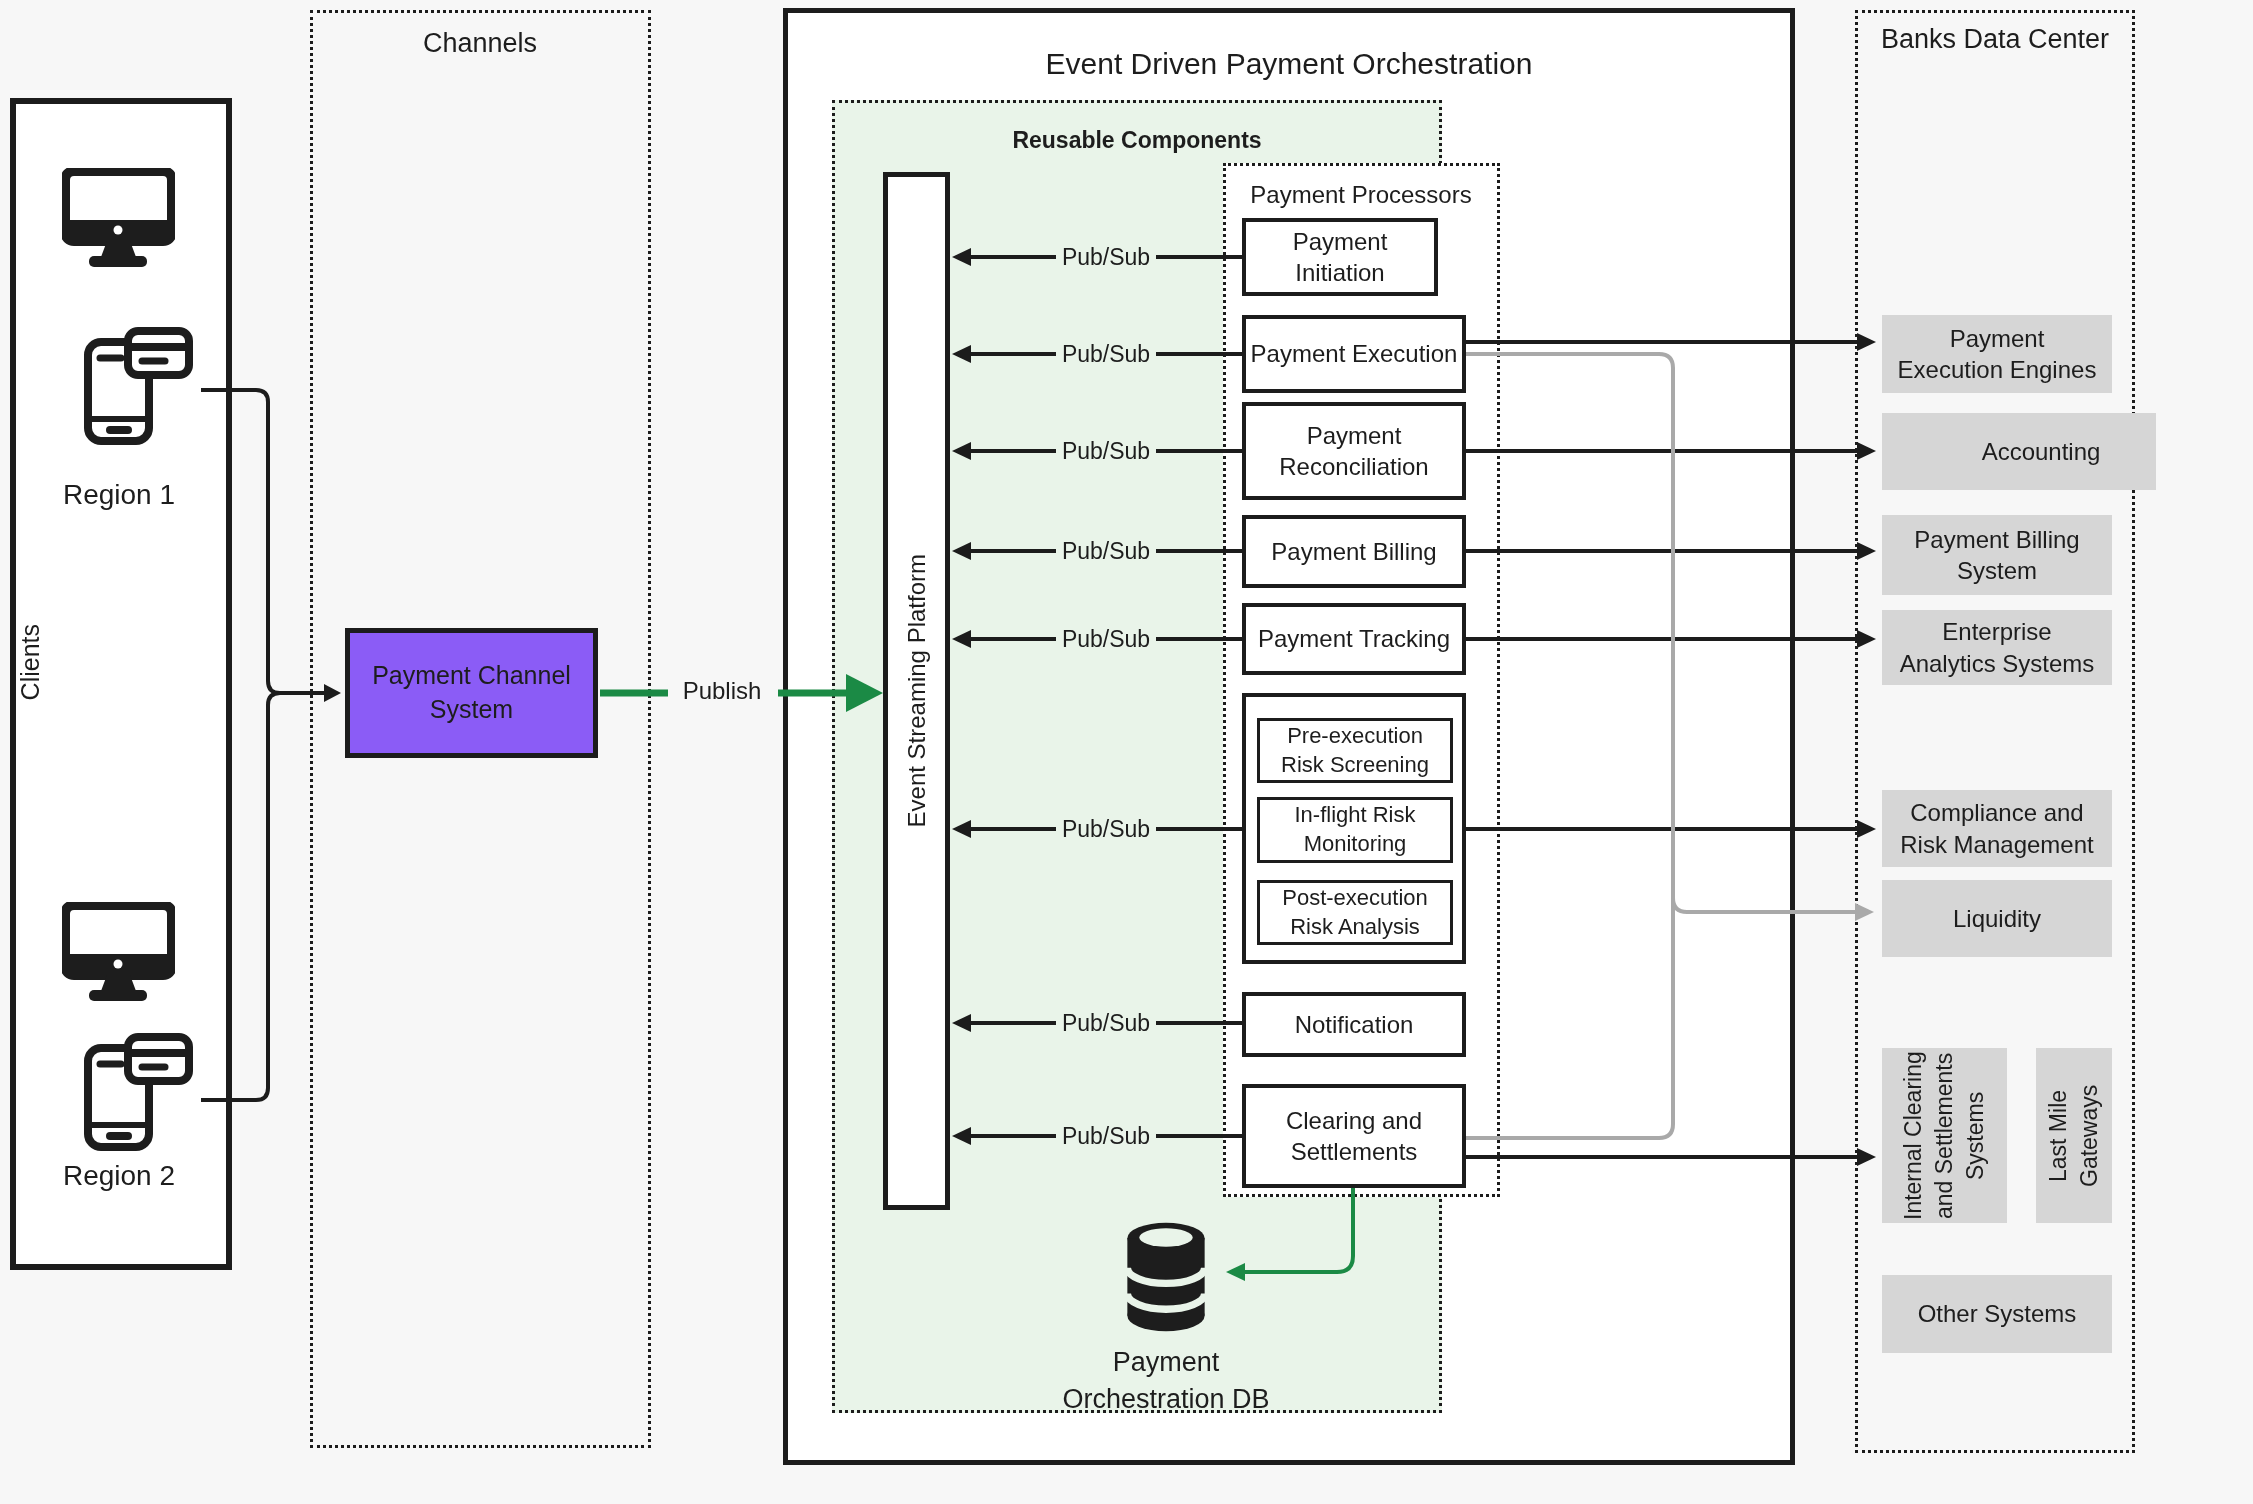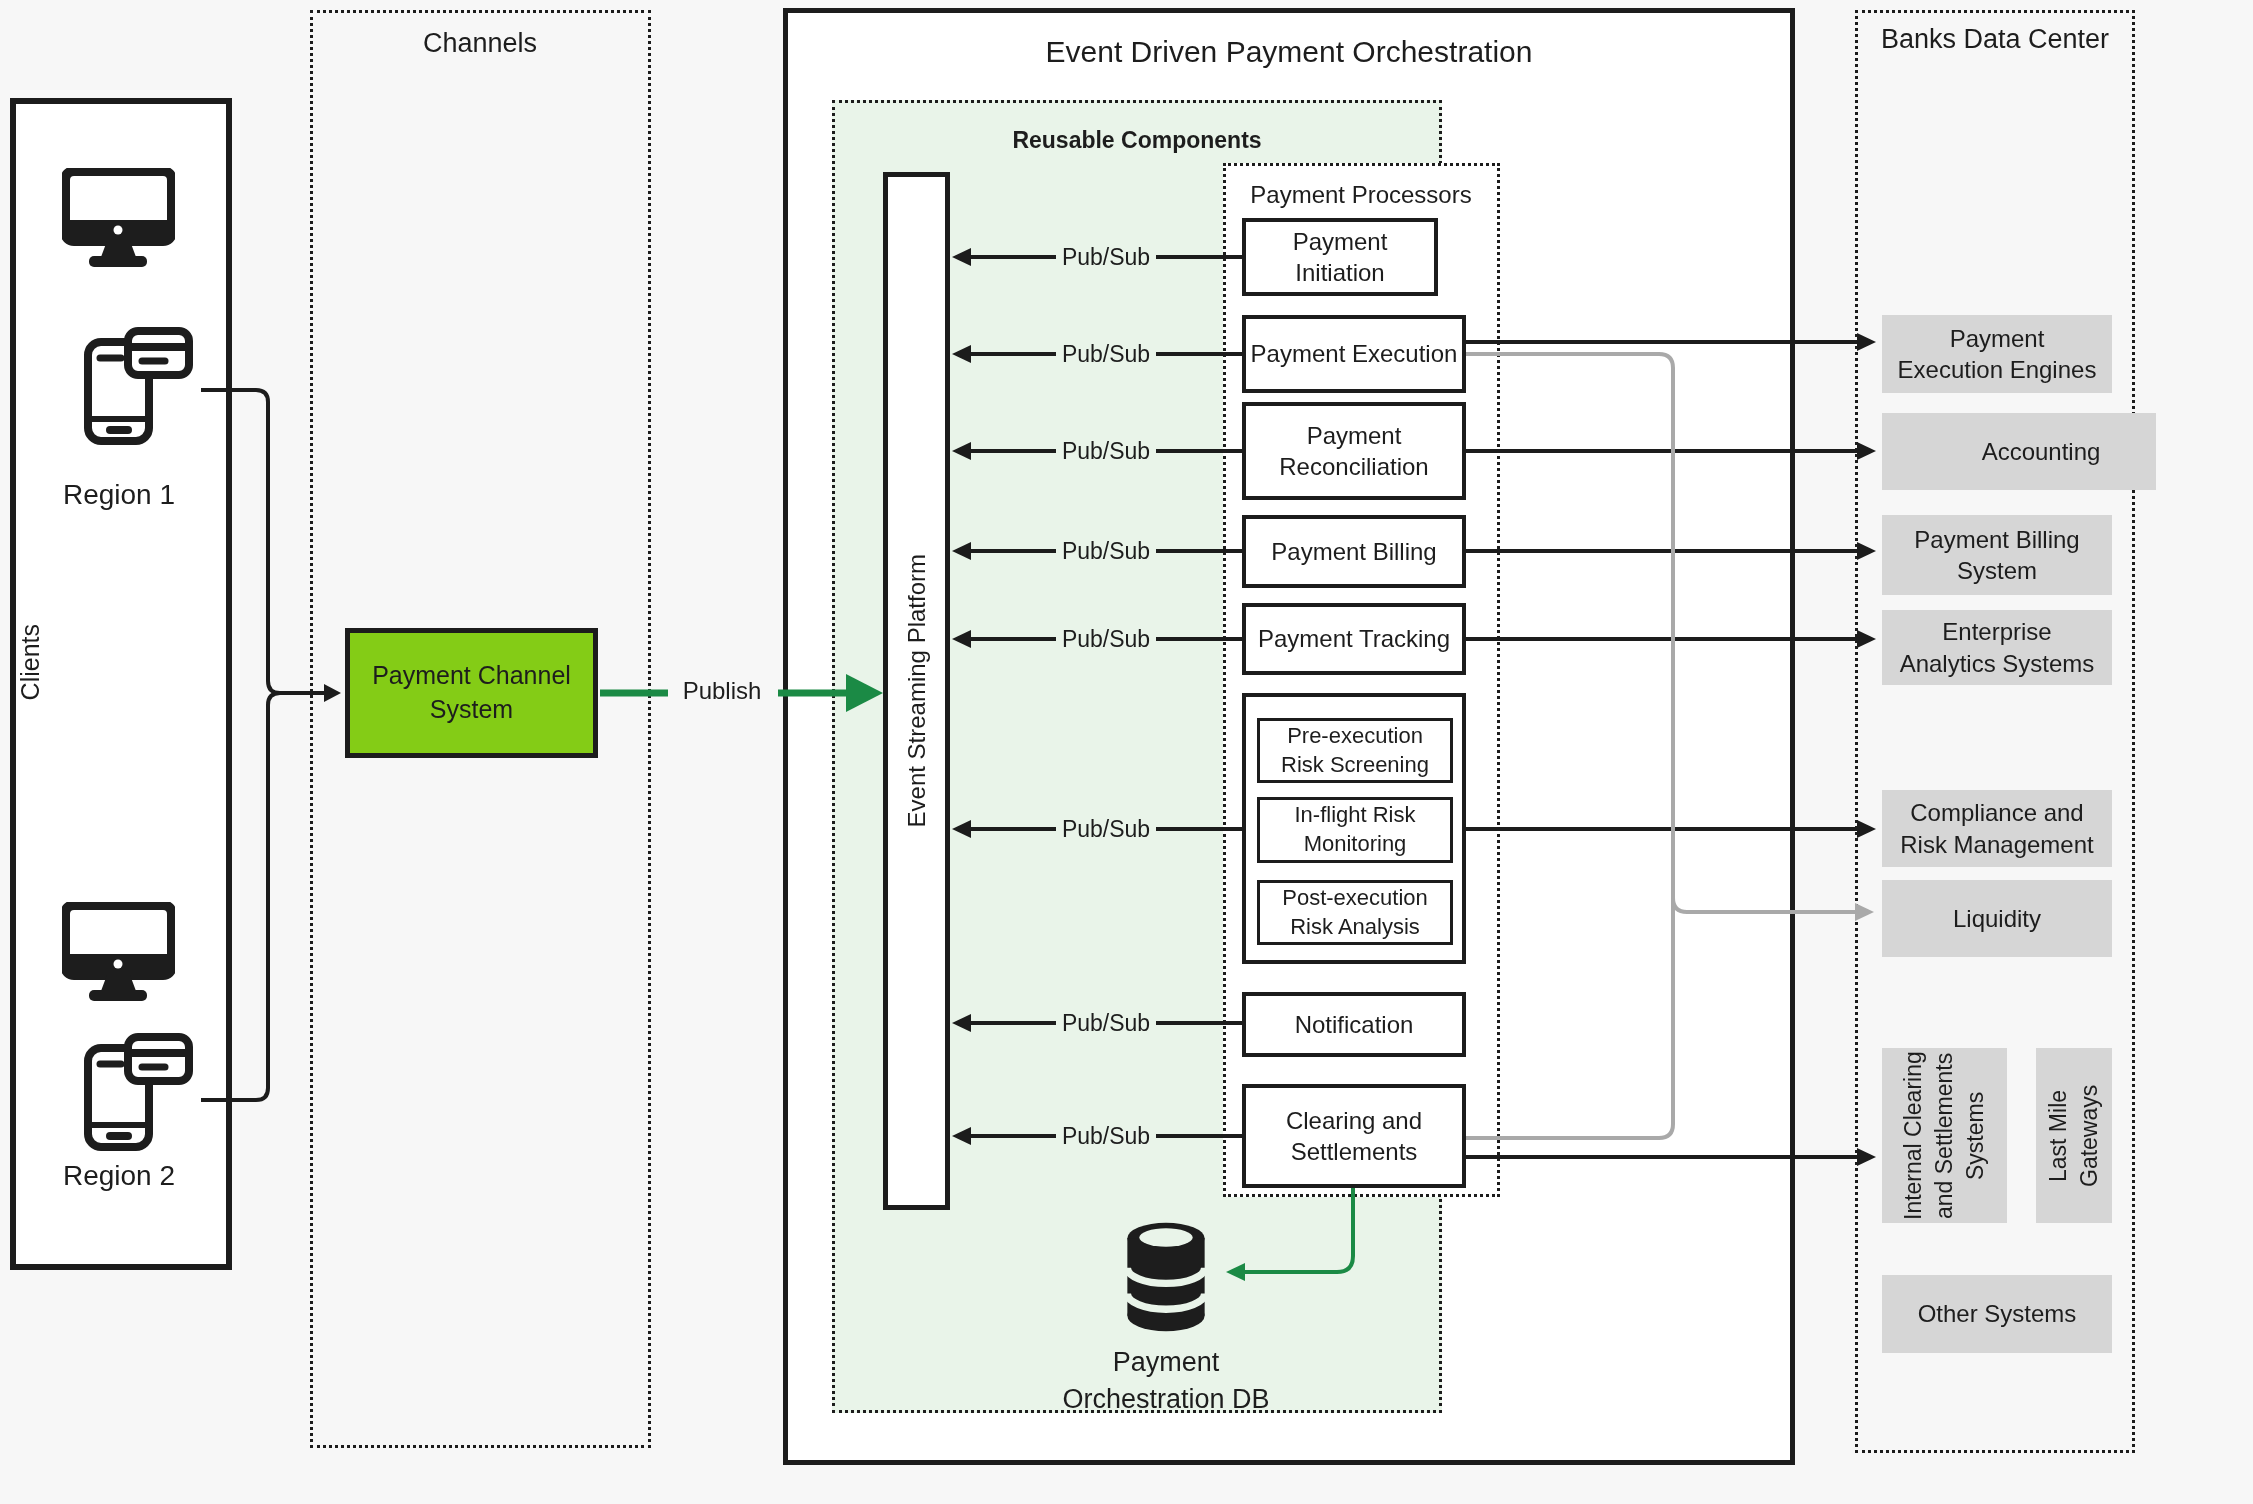--- a/index.html
+++ b/index.html
@@ -13,21 +13,21 @@
   .clientsbox{border:6px solid #1c1c1c;background:#ffffff;box-sizing:border-box;}
   .dottedbox{border:3px dotted #1c1c1c;box-sizing:border-box;background:transparent;}
   .greenbox{border:3px dotted #1c1c1c;box-sizing:border-box;background:#e9f4e9;}
   .whitedotted{border:3px dotted #1c1c1c;box-sizing:border-box;background:#ffffff;}
   
   .comp{border:4px solid #1c1c1c;background:#ffffff;box-sizing:border-box;
         font-size:24px;line-height:1.3;z-index:6;}
   .riskinner{border:3px solid #1c1c1c;background:#ffffff;box-sizing:border-box;
         font-size:22px;line-height:1.3;z-index:7;}
   .graybox{background:#d6d6d6;font-size:24px;line-height:1.3;z-index:4;}
-  .chanbox{border:5px solid #1c1c1c;background:#84cc16;box-sizing:border-box;
+  .chanbox{border:5px solid #1c1c1c;background:#8b5cf6;box-sizing:border-box;
         font-size:25px;line-height:1.35;z-index:4;}
   
   .title-lg{font-size:30px;}
   .title-md{font-size:27px;}
   .title-sm{font-size:24px;}
   .bold{font-weight:bold;}
   .pubsub{font-size:23px;z-index:8;}
   .publish{font-size:24px;z-index:8;}
   .vtext{writing-mode:vertical-rl;transform:rotate(180deg);}
   .esp{border:5px solid #1c1c1c;background:#ffffff;box-sizing:border-box;z-index:5;}
@@ -98,21 +98,21 @@
 
 <div class="abs chanbox flexc" style="left:345px;top:628px;width:253px;height:130px;">
   <span>Payment Channel System</span>
 </div>
 
 <div class="abs flexc publish" style="left:662px;top:636px;width:120px;height:34px;margin-top:38px;">
   <span>Publish</span>
 </div>
 
 <div class="abs solidbox" style="left:783px;top:8px;width:1012px;height:1457px;z-index:0;"></div>
-<div class="abs flexc" style="left:889px;top:32px;width:800px;height:40px;z-index:3;">
+<div class="abs flexc" style="left:889px;top:44px;width:800px;height:40px;z-index:3;">
   <span class="title-lg">Event Driven Payment Orchestration</span>
 </div>
 
 <div class="abs greenbox" style="left:832px;top:100px;width:610px;height:1313px;z-index:1;"></div>
 <div class="abs flexc" style="left:937px;top:122px;width:400px;height:36px;z-index:3;">
   <span class="bold" style="font-size:23px;">Reusable Components</span>
 </div>
 
 <div class="abs esp" style="left:883px;top:172px;width:67px;height:1038px;"></div>
 <div class="abs flexc" style="left:889px;top:172px;width:55px;height:1038px;z-index:6;">

